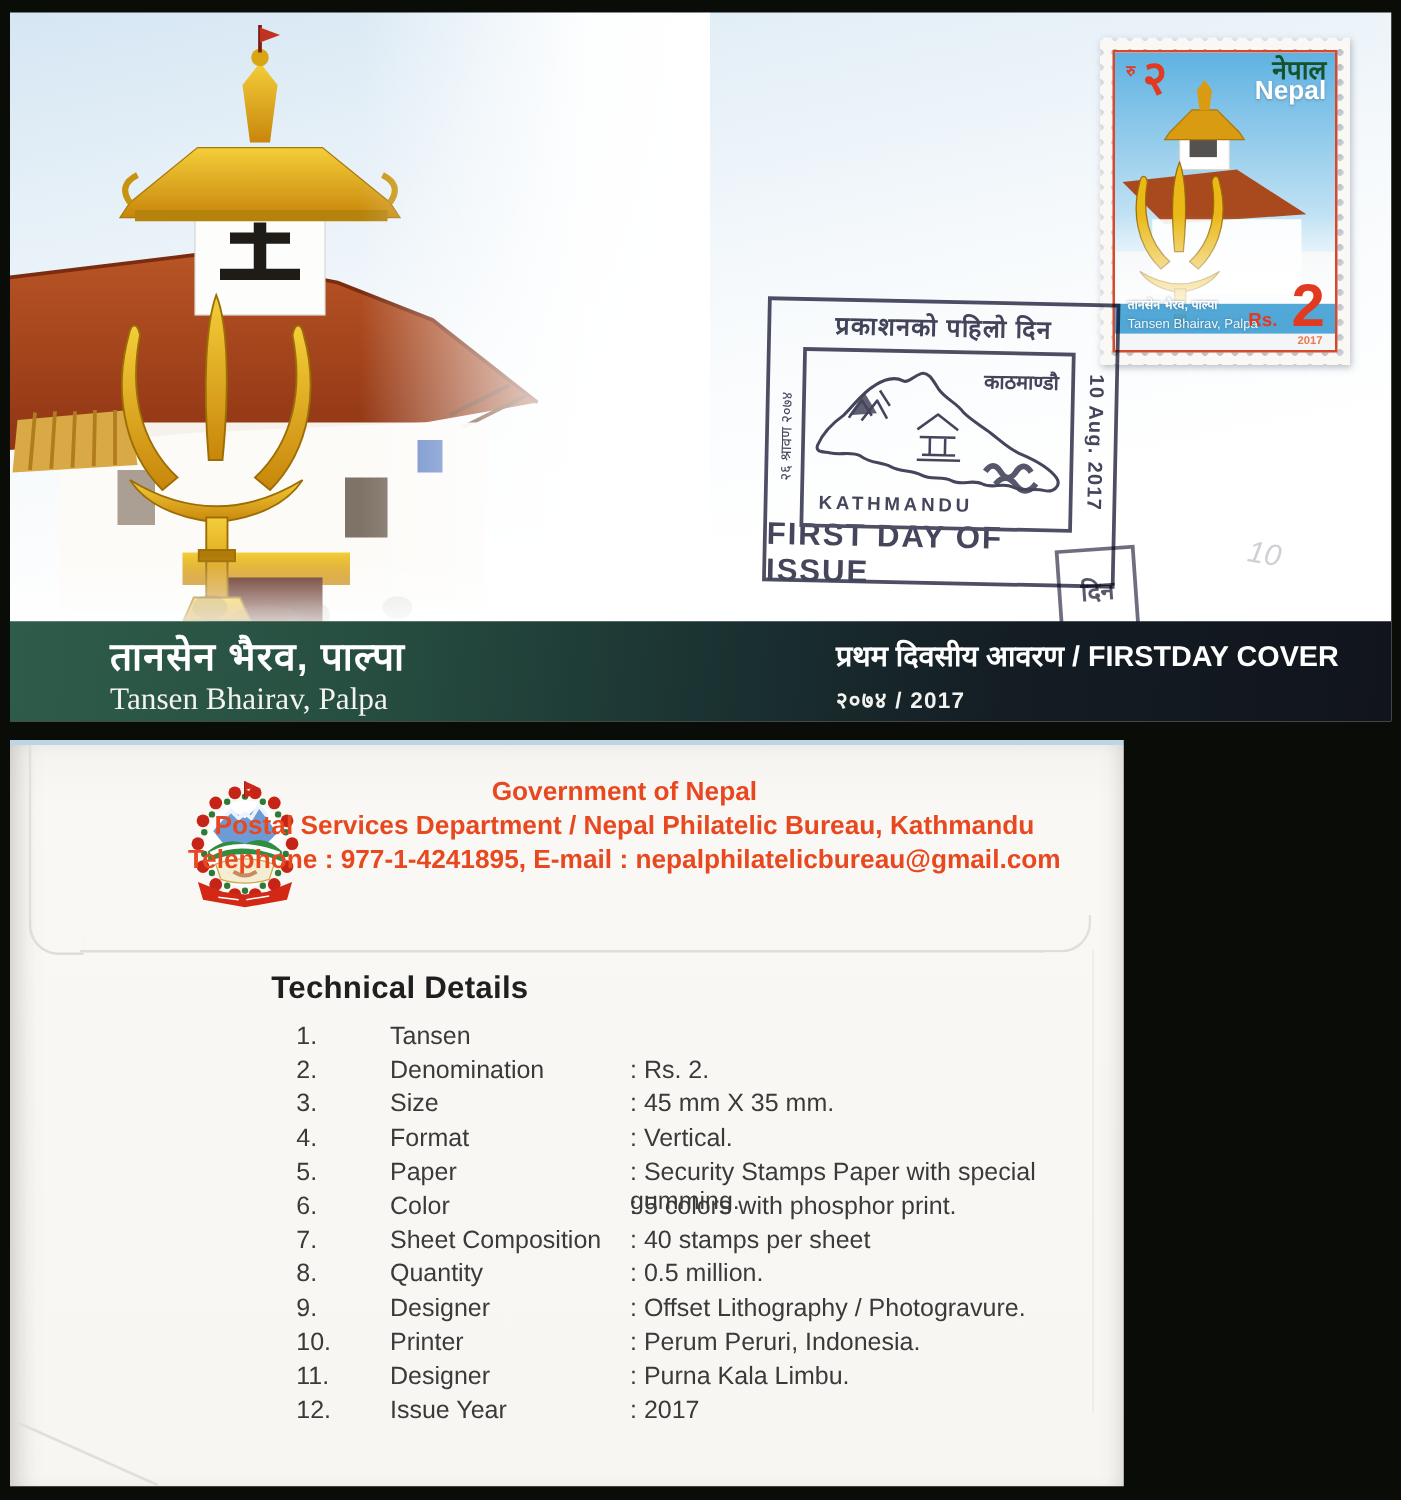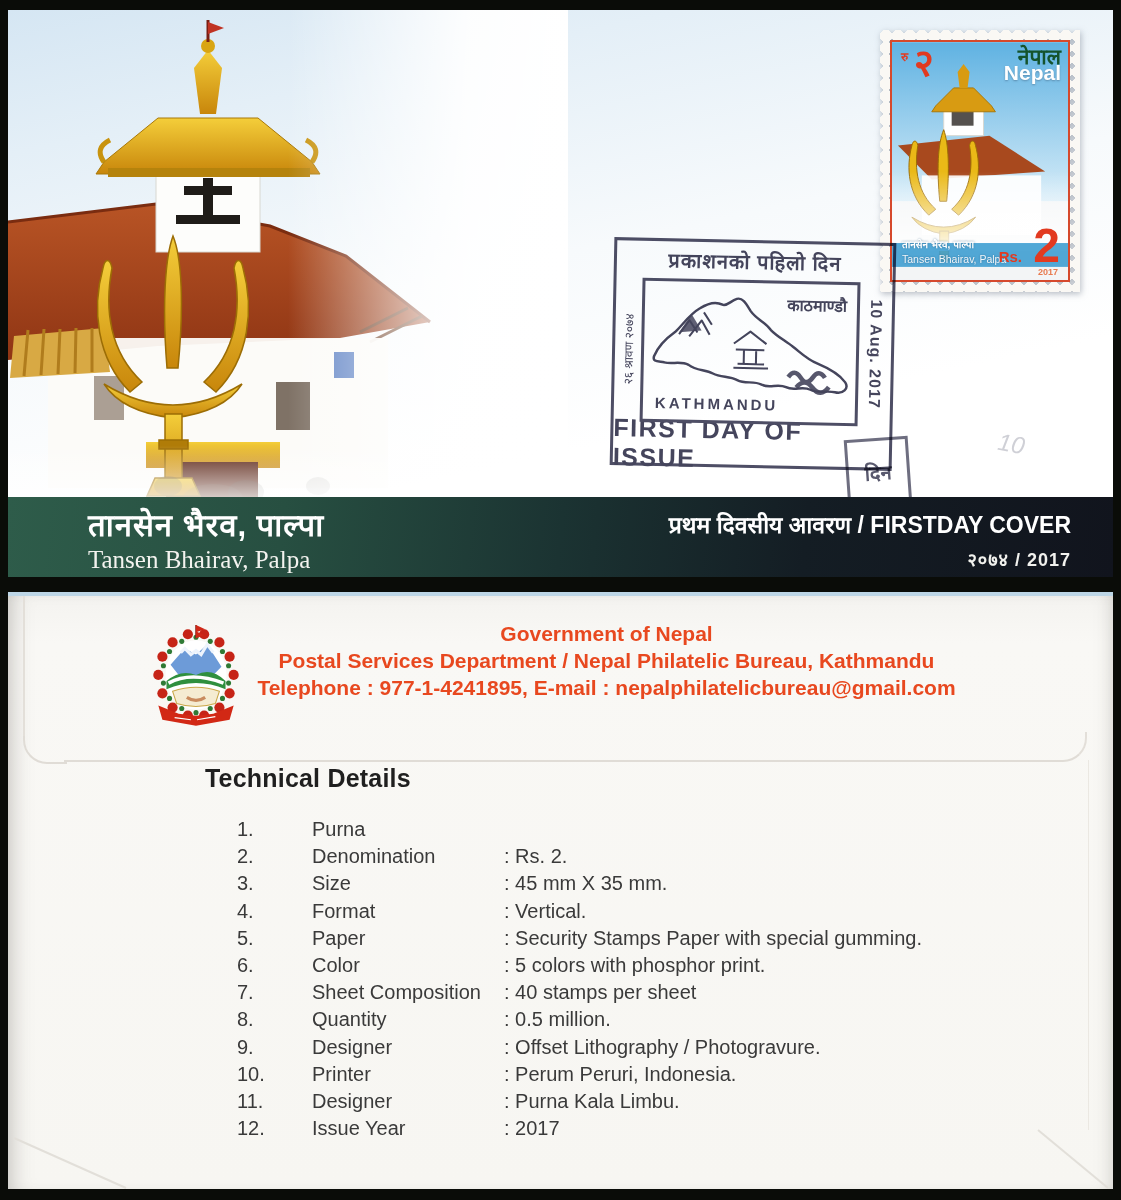--- a/index.html
+++ b/index.html
@@ -66,42 +66,42 @@
     font-size:24px;font-style:italic;transform:rotate(10deg);
   }
   
   .banner{
     position:absolute;left:0;top:487px;width:1105px;height:80px;
     background:linear-gradient(96deg,#2e5c4a 0%,#274f41 25%,#1b3332 50%,#141d24 72%,#11141d 100%);
   }
   .banner-left{position:absolute;left:80px;top:6px;color:#fff;}
   .bl-np{font-size:31px;font-weight:bold;letter-spacing:1px;}
   .bl-en{font-size:25px;font-family:"Liberation Serif","DejaVu Serif",serif;color:#f3f3ef;margin-top:1px;}
-  .banner-right{position:absolute;right:42px;top:11px;text-align:right;color:#fff;}
+  .banner-right{position:absolute;right:42px;top:11px;text-align:left;color:#fff;}
   .br-1{font-size:23px;font-weight:bold;}
   .br-2{font-size:18px;font-weight:bold;letter-spacing:1px;margin-top:7px;color:#f2f2ee;}
   
   .back{
-    position:absolute;left:8px;top:592px;width:1105px;height:593px;overflow:hidden;
+    position:absolute;left:8px;top:592px;width:891px;height:593px;overflow:hidden;
     background:linear-gradient(180deg,#f4f3f0 0%,#f9f8f5 8%,#f7f6f2 100%);
     border-top:4px solid #bdd6e6;
     box-shadow:inset 18px 0 22px -16px rgba(120,118,110,.45), inset -14px 0 18px -14px rgba(120,118,110,.35);
   }
   .emblem{position:absolute;left:132px;top:28px;}
   .bureau-header{position:absolute;left:110px;right:18px;top:24px;text-align:center;color:#e8481f;font-weight:bold;}
   .bh-line{font-size:21px;line-height:27px;}
   .bh-line.small{font-size:20px;}
   
   .flap-left-edge{position:absolute;left:15px;top:0;height:142px;width:2px;background:#e3dfd9;}
   .flap-corner-left{position:absolute;left:15px;top:140px;width:42px;height:26px;border-left:2px solid #e0dcd6;border-bottom:2px solid #e0dcd6;border-bottom-left-radius:24px;}
   .flap-line{position:absolute;left:56px;right:64px;top:148px;height:16px;border-bottom:2px solid #e0dcd6;}
   .flap-corner-right{position:absolute;right:26px;top:136px;width:40px;height:28px;border-right:2px solid #e3dfd9;border-bottom:2px solid #e0dcd6;border-bottom-right-radius:24px;}
   .crease-right{position:absolute;right:24px;top:164px;height:370px;width:1px;background:#ebe8e2;}
   .tech-heading{
-    position:absolute;left:197px;top:168px;margin:0;
+    position:absolute;left:197px;top:168px;margin:12px;
     font-size:25px;font-weight:bold;color:#1f1f1f;letter-spacing:.2px;
   }
   .tech-rows{position:absolute;left:229px;top:222px;right:40px;}
   .tech-row{display:grid;grid-template-columns:75px 192px auto;height:27.2px;align-items:baseline;
     font-size:20px;color:#3a3a3a;}
   .tech-row .val.bold{font-weight:bold;color:#222;font-size:21px;}
   .fold-lines{position:absolute;left:0;bottom:0;}
 </style>
 </head>
 <body>
@@ -326,21 +326,21 @@
   <div class="flap-left-edge"></div>
   <div class="flap-corner-left"></div>
   <div class="flap-line"></div>
   <div class="flap-corner-right"></div>
   <div class="crease-right"></div>
 
   <h2 class="tech-heading">Technical Details</h2>
   <div class="tech-rows">
     <div class="tech-row">
       <span class="no">1.</span>
-      <span class="lbl">Purna</span>
+      <span class="lbl">Tansen</span>
     </div>
 
     <div class="tech-row">
       <span class="no">2.</span>
       <span class="lbl">Denomination</span>
       <span class="val">: Rs. 2.</span>
     </div>
 
     <div class="tech-row">
       <span class="no">3.</span>

